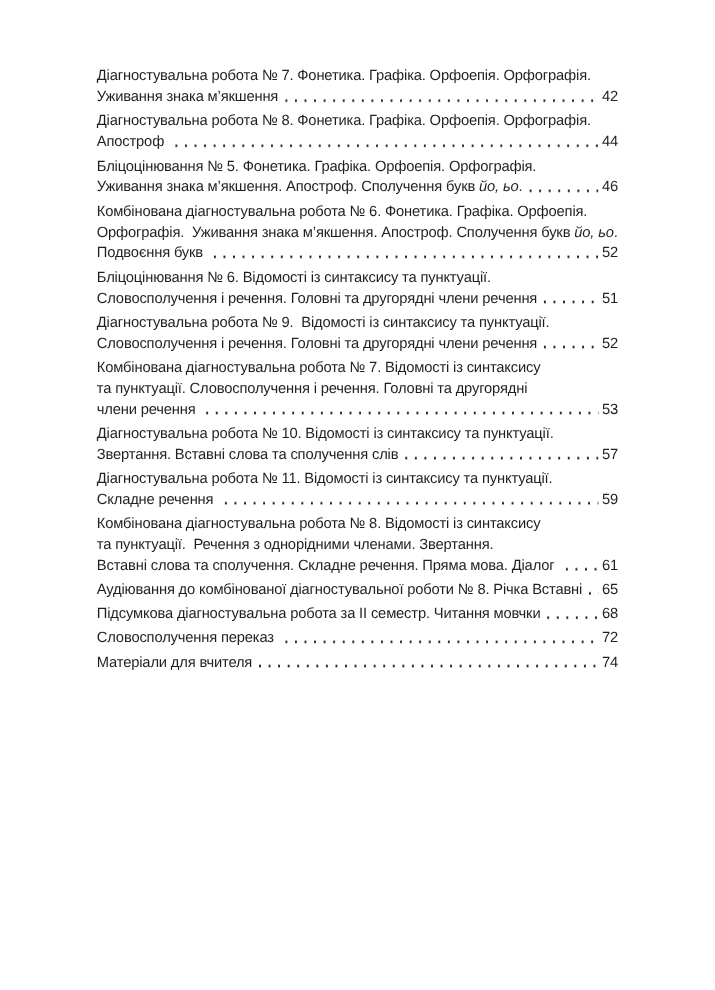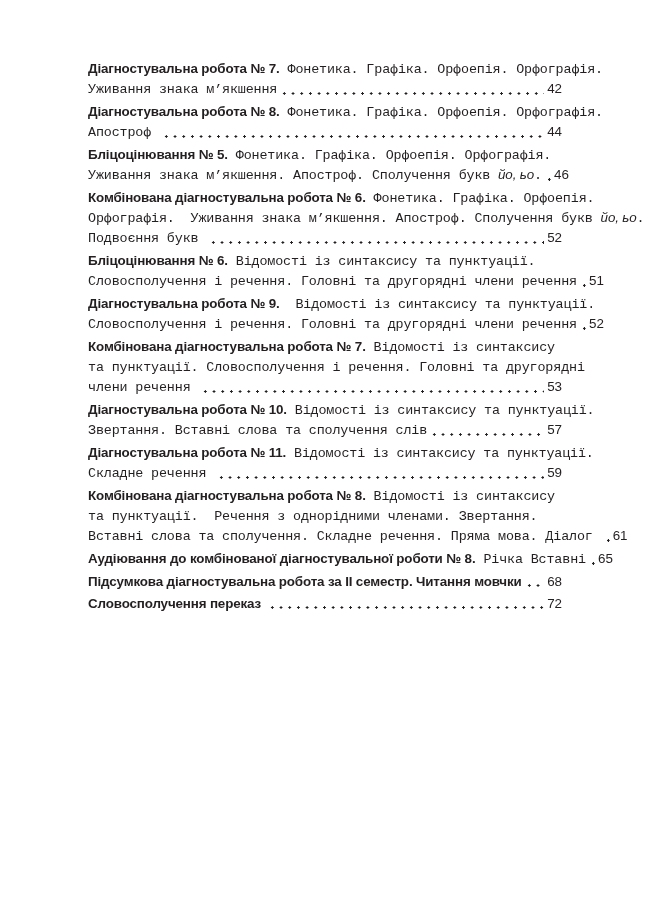--- a/index.html
+++ b/index.html
@@ -18,23 +18,23 @@
   }
   .toc-entry { margin-bottom: 3px; }
   .toc-line {
     font-size: 13.4px;
     line-height: 19px;
     letter-spacing: -0.15px;
     white-space: pre;
   }
   .toc-line.has-page { display: flex; align-items: stretch; }
   .line-text { white-space: pre; flex: 0 1 auto; }
-  .seg.bold { font-weight: bold; text-align: center; }
+  .seg.bold { font-weight: normal; text-align: center; }
   .seg.italic { font-style: italic; text-align: right; }
-  .seg.regular { font-weight: normal; font-style: normal; font-family: Liberation Mono, monospace; }
+  .seg.regular { font-weight: normal; font-style: normal; }
   .leader {
     flex: 1 1 auto;
     min-width: 6px;
     margin: 0 3px 0 3px;
     background-image: radial-gradient(circle, #231f20 1.05px, rgba(0,0,0,0) 1.35px);
     background-size: 8.7px 3px;
     background-repeat: repeat-x;
     background-position: left 0 bottom 4px;
   }
   .pagenum {
@@ -94,14 +94,17 @@
       </div>
       <div class="toc-entry">
         <div class="toc-line has-page"><span class="line-text"><span class="seg bold">Аудіювання до комбінованої діагностувальної роботи № 8.</span><span class="seg regular"> Річка Вставні</span></span><span class="leader"></span><span class="pagenum">65</span></div>
       </div>
       <div class="toc-entry">
         <div class="toc-line has-page"><span class="line-text"><span class="seg bold">Підсумкова діагностувальна робота за II семестр. Читання мовчки</span></span><span class="leader"></span><span class="pagenum">68</span></div>
       </div>
       <div class="toc-entry">
         <div class="toc-line has-page"><span class="line-text"><span class="seg bold">Словосполучення переказ </span></span><span class="leader"></span><span class="pagenum">72</span></div>
       </div>
+      <div class="toc-entry">
+        <div class="toc-line has-page"><span class="line-text"><span class="seg bold">Матеріали для вчителя</span></span><span class="leader"></span><span class="pagenum">74</span></div>
+      </div>
     </div>
 </div>
 
 </body></html>

